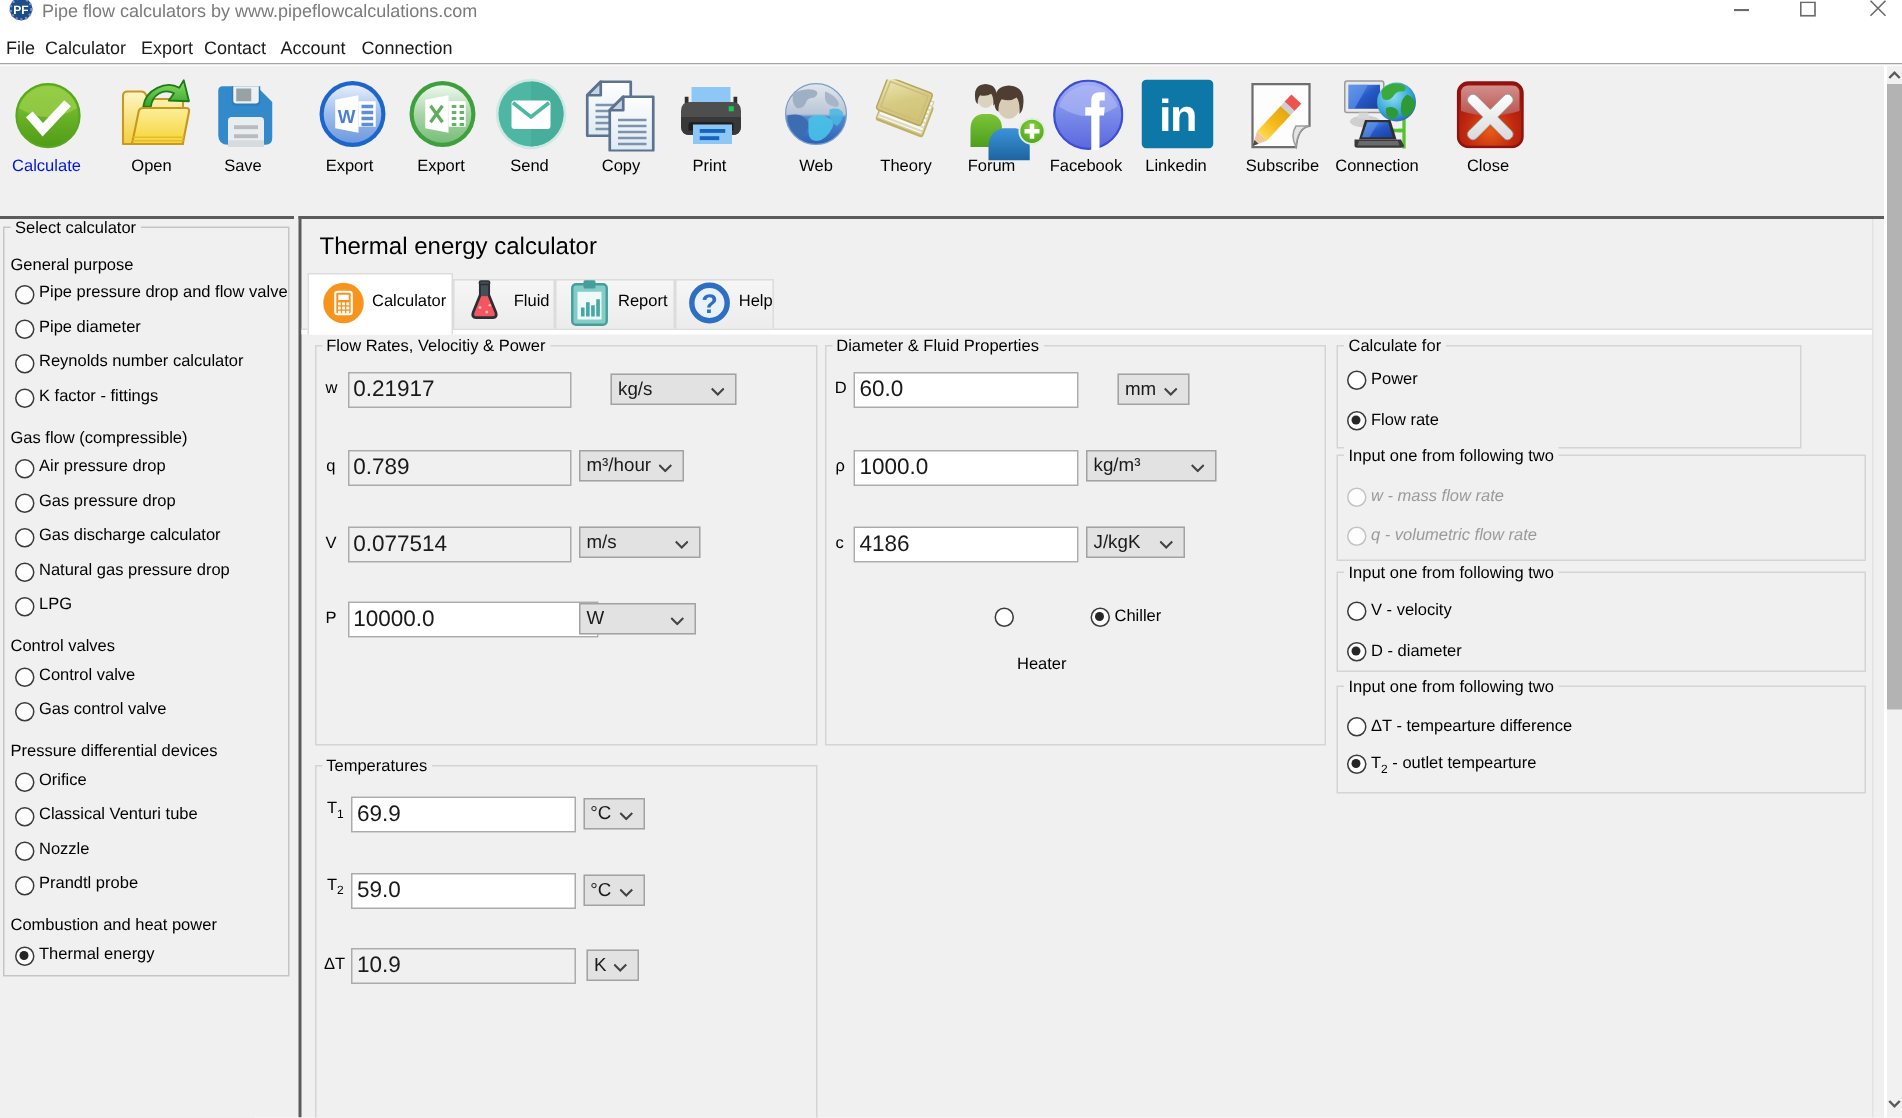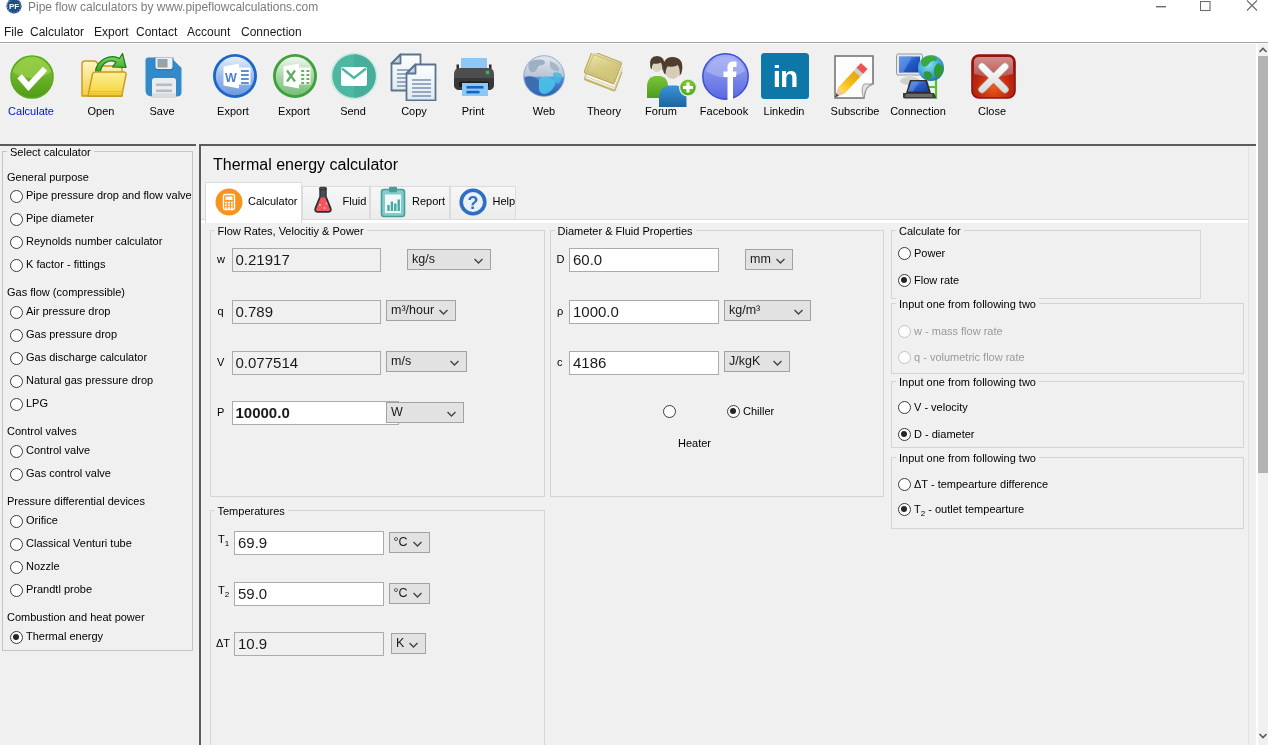--- a/index.html
+++ b/index.html
@@ -9,21 +9,21 @@
   .lbl { position:absolute; font-size:11px; white-space:nowrap; }
   .menu-item { position:absolute; top:25px; font-size:12px; color:#1a1a1a; white-space:nowrap; }
   .tool-lbl { position:absolute; top:105px; font-size:11px; color:#000; white-space:nowrap; transform:translateX(-50%); }
   .gbox { position:absolute; border:1px solid #d4d4d4; background:#f0f0f0; }
   .gbox > .cap { position:absolute; top:-6px; left:4px; background:#f0f0f0; padding:0 3px; font-size:11px; color:#000; white-space:nowrap; }
   .sec { position:absolute; font-size:11px; color:#000; white-space:nowrap; }
   .radio { position:absolute; width:13px; height:13px; border:1.4px solid #3a3a3a; border-radius:50%; background:#fff; }
   .radio.sel::after { content:""; position:absolute; left:2.1px; top:2.1px; width:6.4px; height:6.4px; border-radius:50%; background:#262626; }
   .radio.dis { border-color:#c3c3c3; background:#fdfdfd; }
   .rlbl { position:absolute; font-size:11px; color:#000; white-space:nowrap; }
-  .rlbl.dis { color:#9a9a9a; }
+  .rlbl.dis { color:#9a9a9a;font-style:italic; }
   .inp { position:absolute; height:24px; border:1px solid #ababab; background:#fff; font-size:15px; line-height:22px; padding-left:3px; color:#1a1a1a; }
   .inp.dis { background:#f0f0f0; }
   .dd { position:absolute; height:21px; border:1px solid #a2a2a2; background:#e2e2e2; font-size:12.5px; line-height:19px; padding-left:4px; color:#1a1a1a; }
   .dd svg { position:absolute; right:7px; top:8px; }
   sub.s { font-size:8px; vertical-align:-3px; }
 </style>
 </head>
 <body>
 
 <div class="abs" style="left:0;top:0;width:1268px;height:20px;background:#fff;"></div>
@@ -451,21 +451,21 @@
   <div class="inp dis" style="left:231.5px;top:299.5px;width:149px;">0.789</div>
   <div class="dd" style="left:386px;top:300px;width:70px;">m³/hour<svg width="9" height="6">
         <path d="M0.5 1 L4.5 5 L8.5 1" fill="none" stroke="#444" stroke-width="1.4"></path>
       </svg></div>
   <span class="lbl" style="left:217px;top:355.5px;">V</span>
   <div class="inp dis" style="left:231.5px;top:350.5px;width:149px;">0.077514</div>
   <div class="dd" style="left:386px;top:351px;width:81px;">m/s<svg width="9" height="6">
         <path d="M0.5 1 L4.5 5 L8.5 1" fill="none" stroke="#444" stroke-width="1.4"></path>
       </svg></div>
   <span class="lbl" style="left:217px;top:406px;">P</span>
-  <div class="inp" style="left:231.5px;top:401px;width:167px;font-weight:bold;">10000.0</div>
+  <div class="inp" style="left:231.5px;top:401px;width:167px;">10000.0</div>
   <div class="dd" style="left:386px;top:401.5px;width:78px;">W<svg width="9" height="6">
         <path d="M0.5 1 L4.5 5 L8.5 1" fill="none" stroke="#444" stroke-width="1.4"></path>
       </svg></div>
 
   <div class="gbox" style="left:209.5px;top:510px;width:335px;height:245px;">
       <span class="cap">Temperatures</span>
     </div>
   <span class="lbl" style="left:218px;top:533px;">T<sub class="s">1</sub></span>
   <div class="inp" style="left:234px;top:530.5px;width:150px;">69.9</div>
   <div class="dd" style="left:388.5px;top:531.5px;width:41.5px;">°C<svg width="9" height="6">

